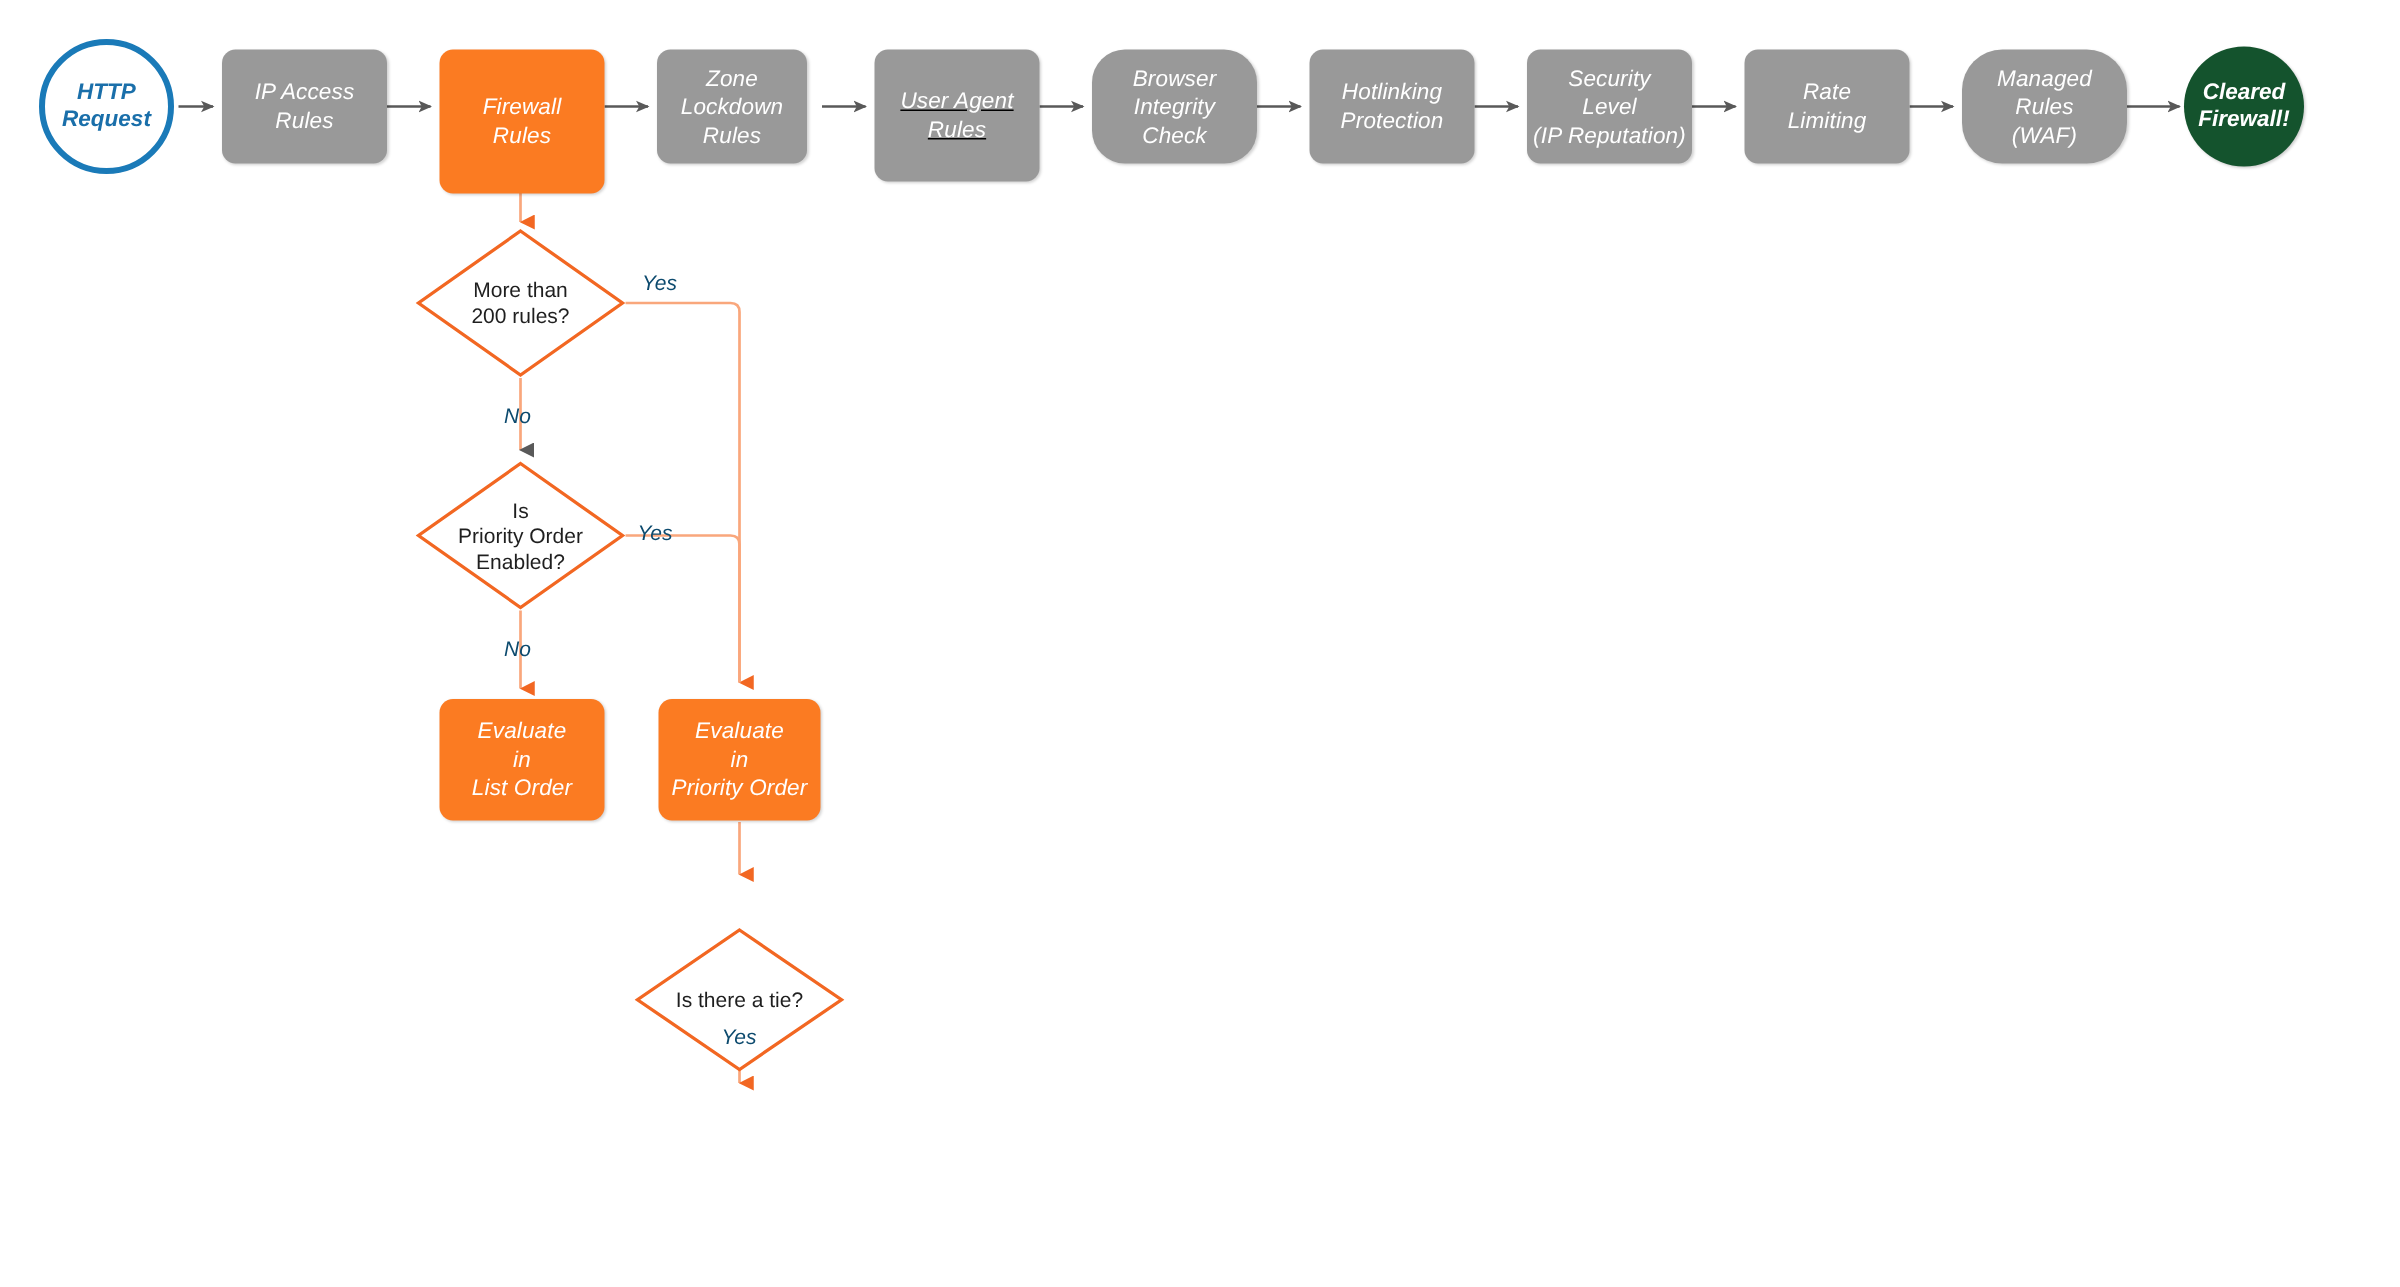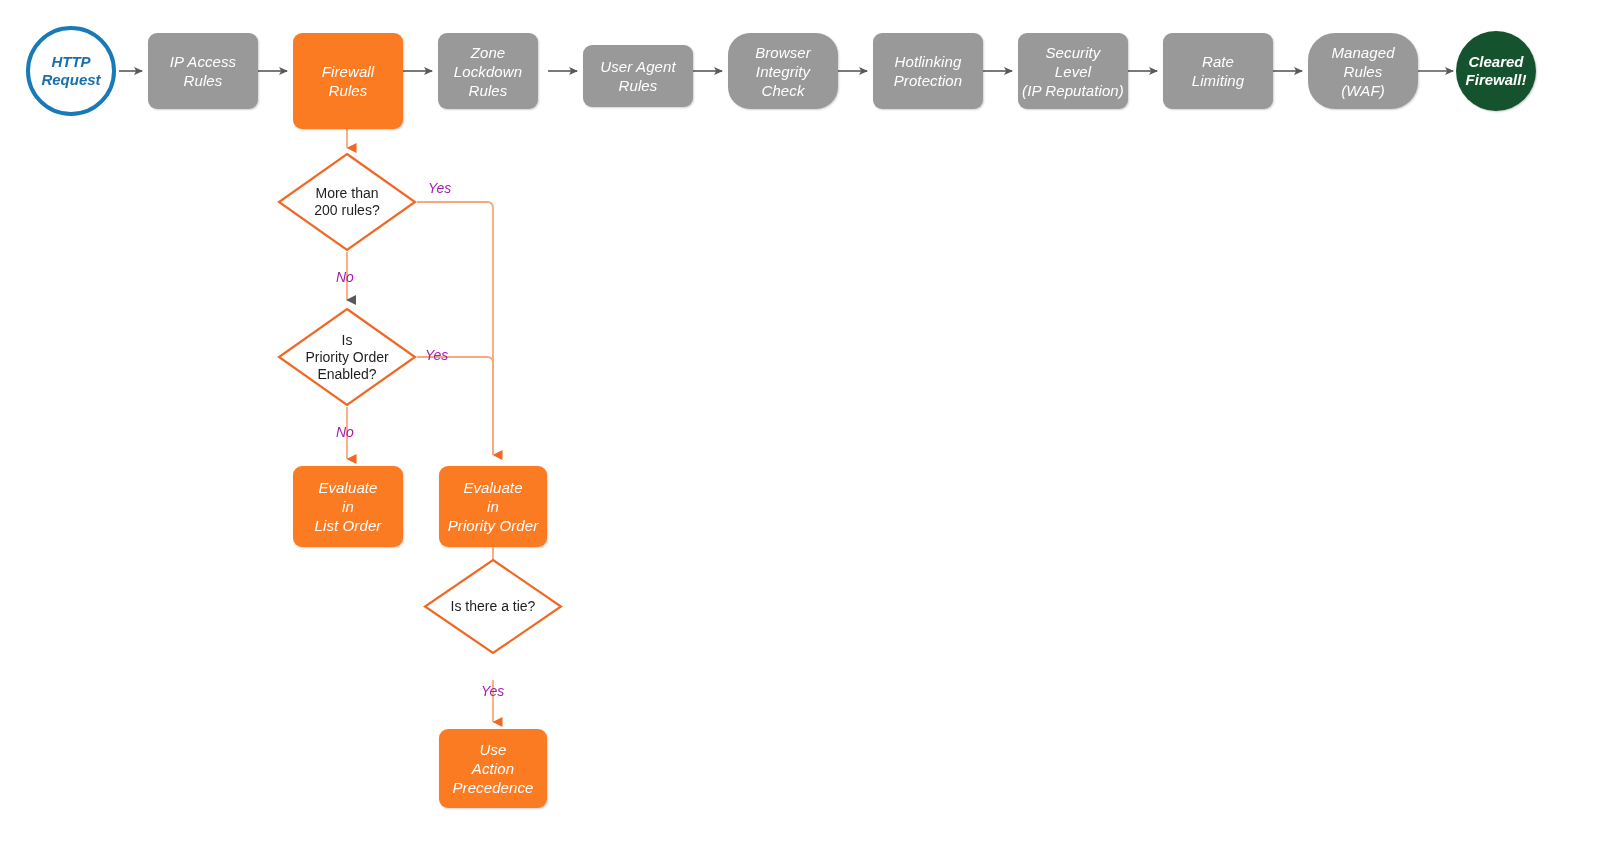--- a/index.html
+++ b/index.html
@@ -92,21 +92,21 @@
     color: #1f1f1f;
     font-size: 14px;
     line-height: 17px;
   }
 
   
   .edge-label {
     position: absolute;
     font-style: italic;
     font-size: 14px;
-    color: #a21caf;
+    color: #0c4a6e;
     white-space: nowrap;
   }
 </style>
 </head>
 <body>
 
 <div id="canvas">
 
   <svg id="edges" viewBox="0 0 1600 858">
     <defs>
@@ -163,21 +163,21 @@
     <span class="label">Firewall
 Rules</span>
   </div>
 
   <div class="node proc gray" style="left:438px; top:33px; width:100px; height:76px;">
     <span class="label">Zone
 Lockdown
 Rules</span>
   </div>
 
-  <div class="node proc gray" style="left:583px; top:45px; width:110px; height:62px;">
+  <div class="node proc gray" style="left:583px; top:33px; width:110px; height:88px;text-decoration:underline;">
     <span class="label">User Agent
 Rules</span>
   </div>
 
   <div class="node proc gray" style="left:728px; top:33px; width:110px; height:76px;border-radius:22px;">
     <span class="label">Browser
 Integrity
 Check</span>
   </div>
 
@@ -218,44 +218,39 @@
 
   <div class="node decision" style="left:277px; top:307px; width:140px; height:100px;">
     <svg class="dia" viewBox="0 0 140 100" preserveAspectRatio="none">
       <polygon points="70,2 138,50 70,98 2,50" fill="#ffffff" stroke="#f26722" stroke-width="2.2"></polygon>
     </svg>
     <span class="label">Is
 Priority Order
 Enabled?</span>
   </div>
 
-  <div class="node decision" style="left:423px; top:558px; width:140px; height:97px;">
+  <div class="node decision" style="left:423px; top:618px; width:140px; height:97px;">
     <svg class="dia" viewBox="0 0 140 97" preserveAspectRatio="none">
       <polygon points="70,2 138,48.5 70,95 2,48.5" fill="#ffffff" stroke="#f26722" stroke-width="2.2"></polygon>
     </svg>
     <span class="label">Is there a tie?</span>
   </div>
 
   <div class="node proc orange" style="left:293px; top:466px; width:110px; height:81px;">
     <span class="label">Evaluate
 in
 List Order</span>
   </div>
 
   <div class="node proc orange" style="left:439px; top:466px; width:108px; height:81px;">
     <span class="label">Evaluate
 in
 Priority Order</span>
   </div>
 
-  <div class="node proc orange" style="left:439px; top:729px; width:108px; height:79px;">
-    <span class="label">Use
-Action
-Precedence</span>
-  </div>
 
   <span class="edge-label" style="left:428px; top:180px;">Yes</span>
 
   <span class="edge-label" style="left:336px; top:269px;">No</span>
 
   <span class="edge-label" style="left:425px; top:347px;">Yes</span>
 
   <span class="edge-label" style="left:336px; top:424px;">No</span>
 
   <span class="edge-label" style="left:481px; top:683px;">Yes</span>

